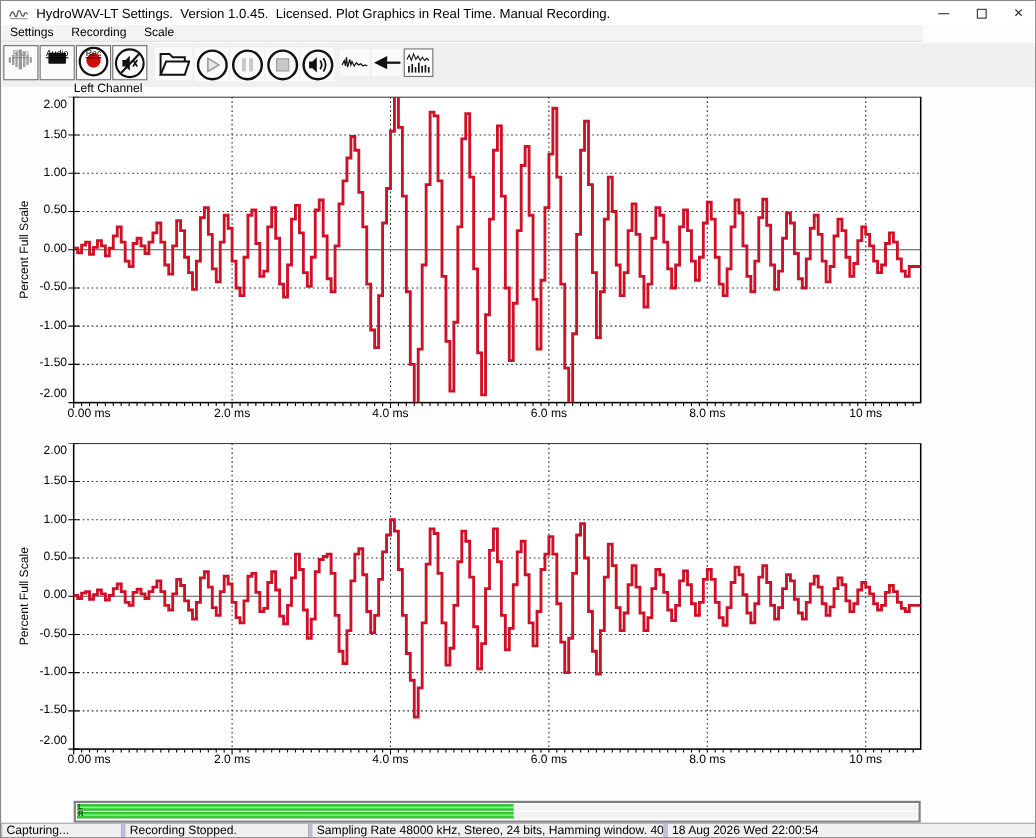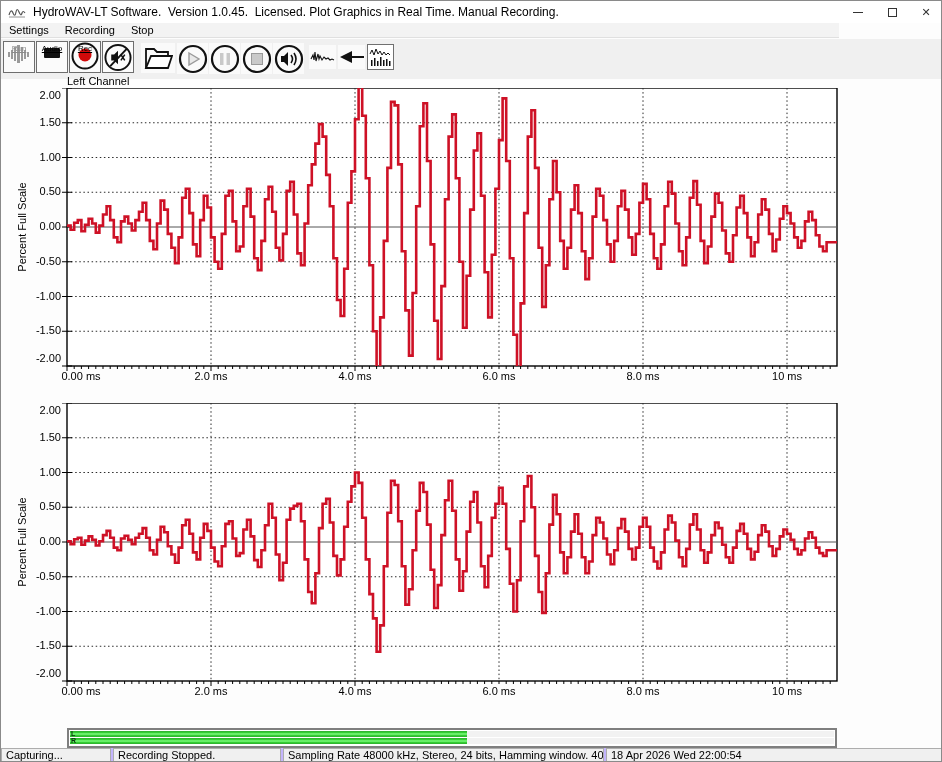--- a/index.html
+++ b/index.html
@@ -80,38 +80,38 @@
   }
 </style>
 </head>
 <body>
 
 <div class="titlebar">
   <svg class="appicon" viewBox="0 0 20 16">
     <path d="M2 11 Q4 4 6 9 T9 8 Q10 3 12 8 T15 9 Q16 6 18 9" fill="none" stroke="#555" stroke-width="1.2"></path>
     <path d="M2 13 H18" stroke="#777" stroke-width="0.8"></path>
   </svg>
-  <span class="title">HydroWAV-LT Software.  Version 1.0.45.  Licensed. Plot Graphics in Real Time. Manual Recording.</span>
+  <span class="title">HydroWAV-LT Settings.  Version 1.0.45.  Licensed. Plot Graphics in Real Time. Manual Recording.</span>
   <div class="wincontrols">
     <div class="winbtn">
         <span class="min-glyph"></span>
       </div>
     <div class="winbtn">
         <span class="max-glyph"></span>
       </div>
     <div class="winbtn">
         <span class="close-glyph">✕</span>
       </div>
   </div>
 </div>
 
 <div class="menubar">
   <span class="menuitem">Settings</span>
   <span class="menuitem">Recording</span>
-  <span class="menuitem">Stop</span>
+  <span class="menuitem">Scale</span>
 </div>
 
 <div class="toolbar">
 
   <div class="tbtn" style="left:2px">
     <svg width="26" height="20" viewBox="0 0 26 20" style="margin-top:2px">
       <g fill="#9a9a9a">
         <rect x="2" y="8" width="2" height="5"></rect>
           <rect x="5" y="6" width="2" height="9"></rect>
         <rect x="8" y="3" width="2" height="14"></rect>
@@ -549,14 +549,14 @@
   <div class="meter-row">
     <div class="meter-fill" style="width: 52%; background: linear-gradient(rgb(44, 171, 44), rgb(53, 212, 53) 30%, rgb(140, 255, 140) 50%, rgb(53, 212, 53) 70%, rgb(44, 171, 44));"></div>
     <span class="meter-lbl">R</span>
   </div>
 </div>
 
 <div class="statusbar">
   <div class="spanel" style="width:110px">Capturing...</div>
   <div class="spanel" style="width:168px">Recording Stopped.</div>
   <div class="spanel" style="width:321px">Sampling Rate 48000 kHz, Stereo, 24 bits, Hamming window. 4096 FFT points.</div>
-  <div class="spanel" style="flex:1">18 Apr 2026 Wed  22:00:54</div>
+  <div class="spanel" style="flex:1">18 Aug 2026 Wed  22:00:54</div>
 </div>
 
 </body></html>

